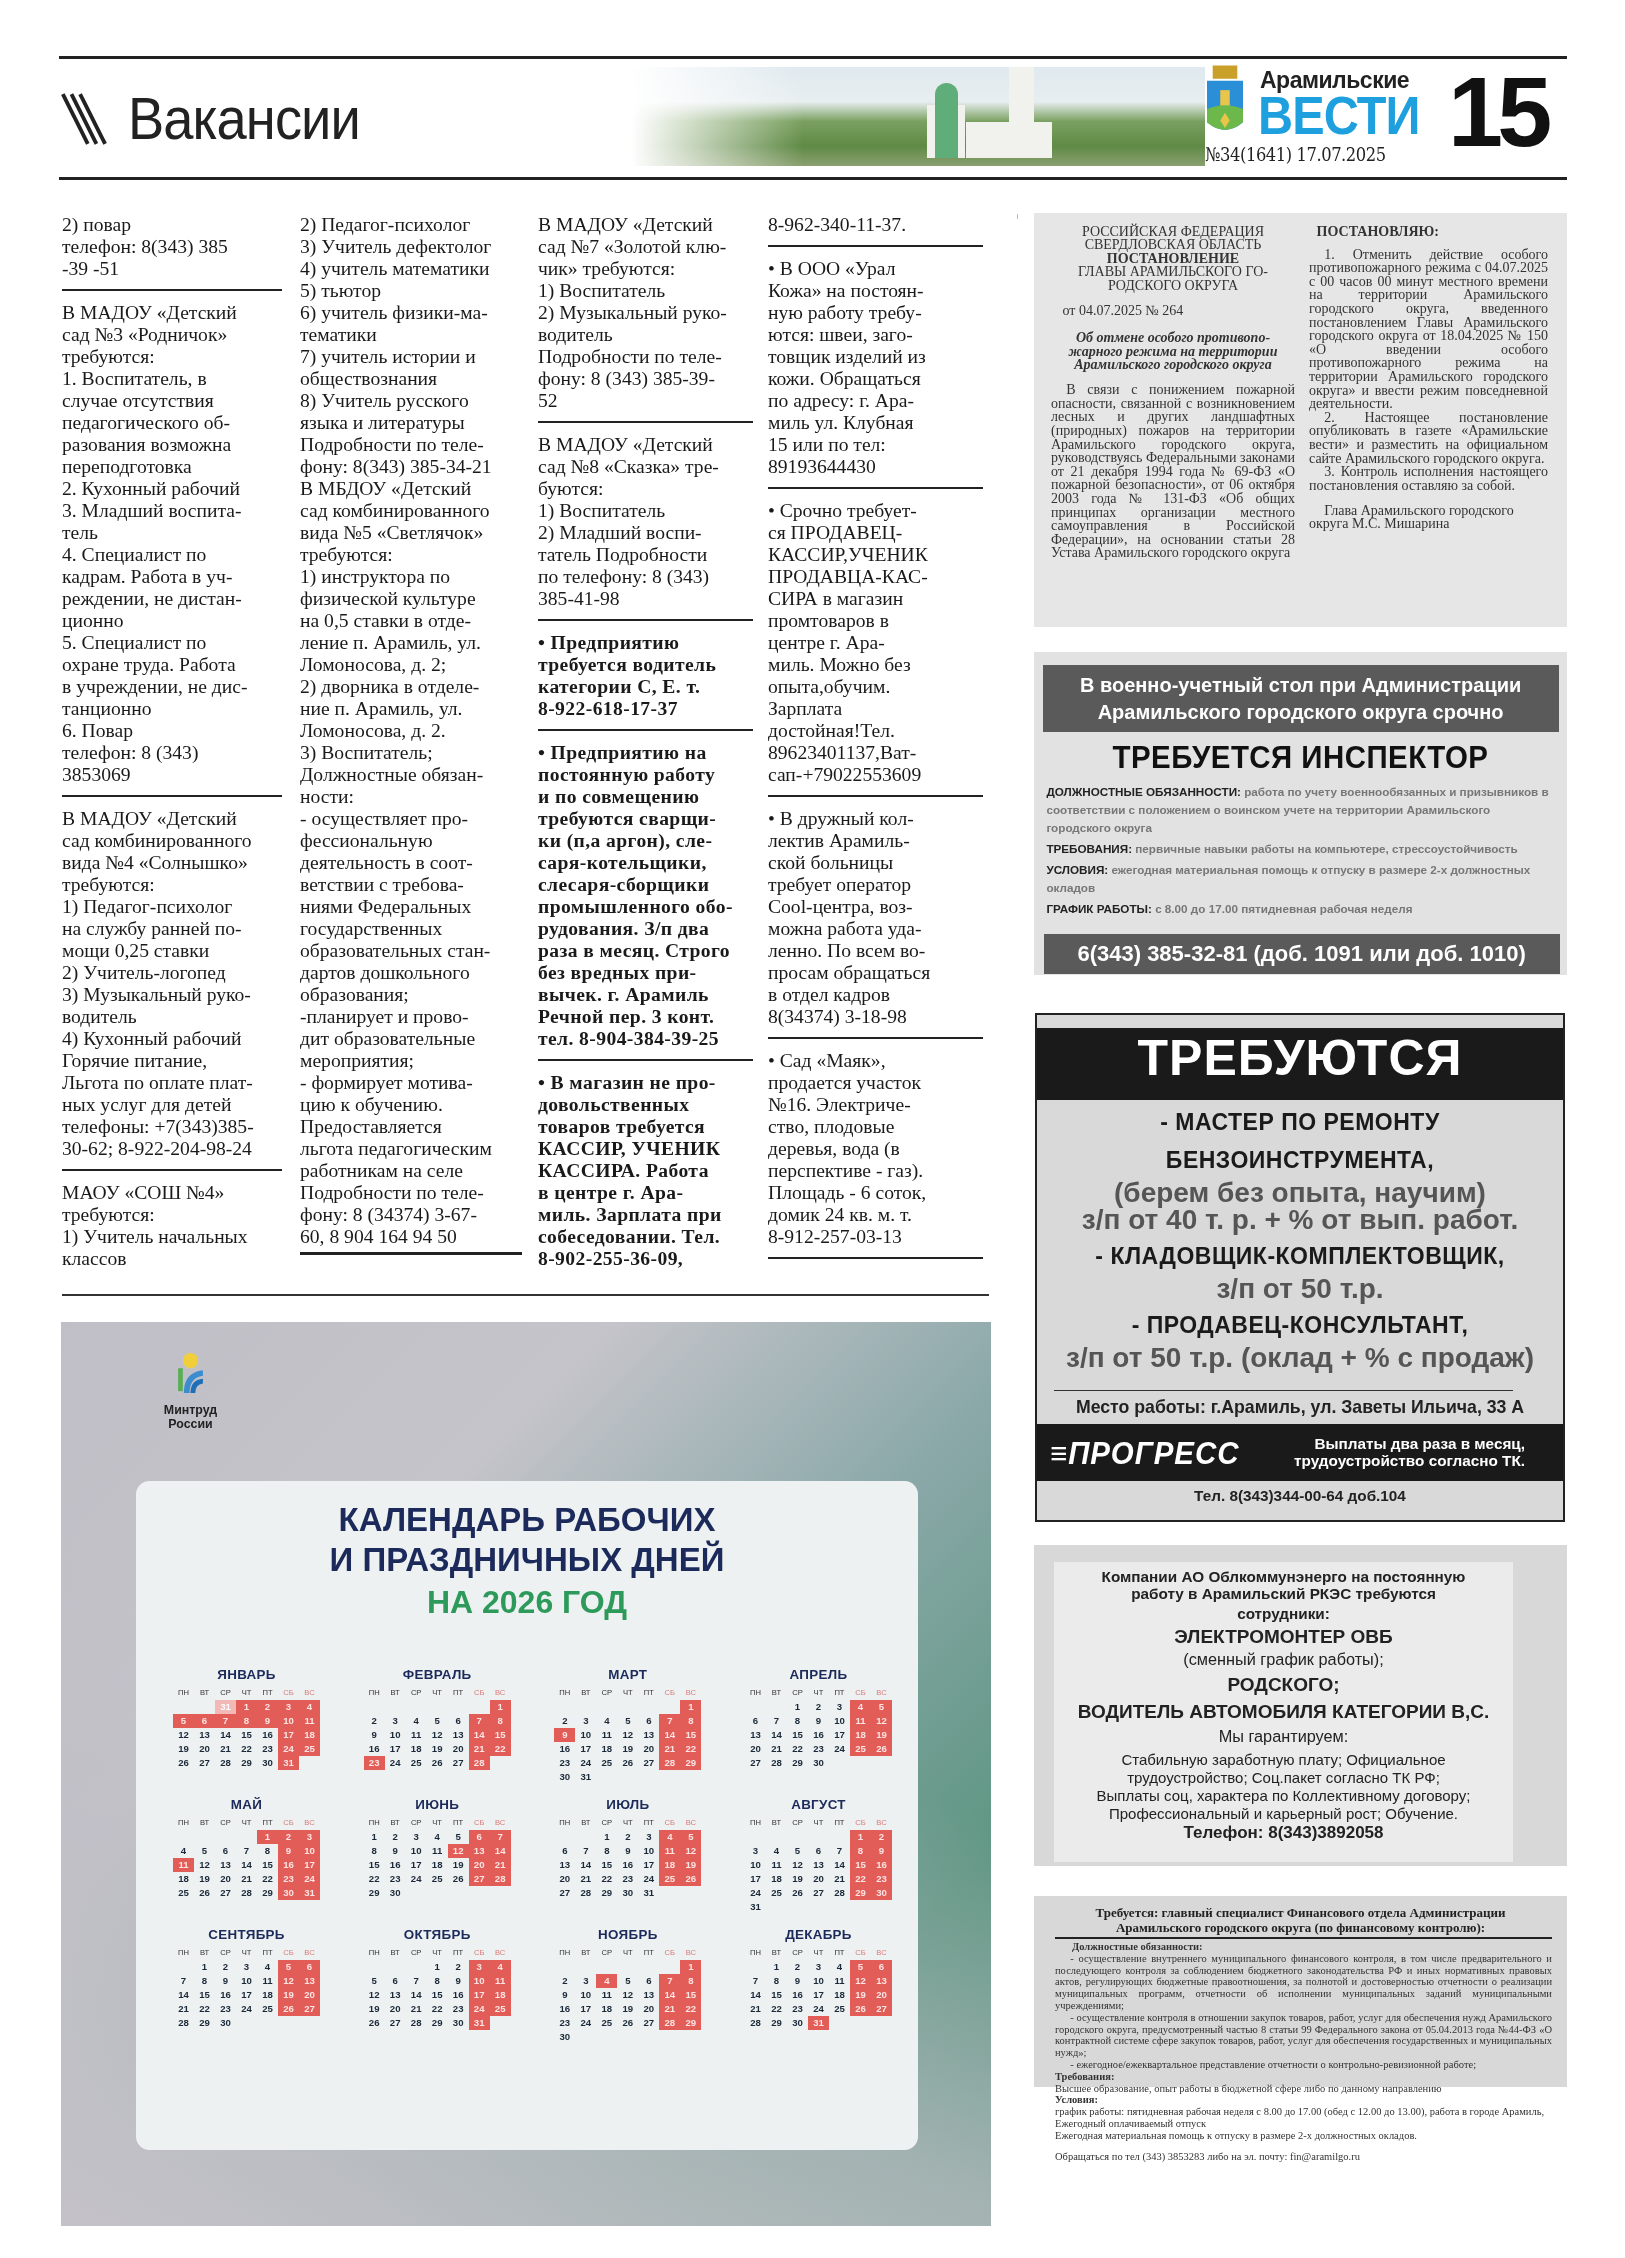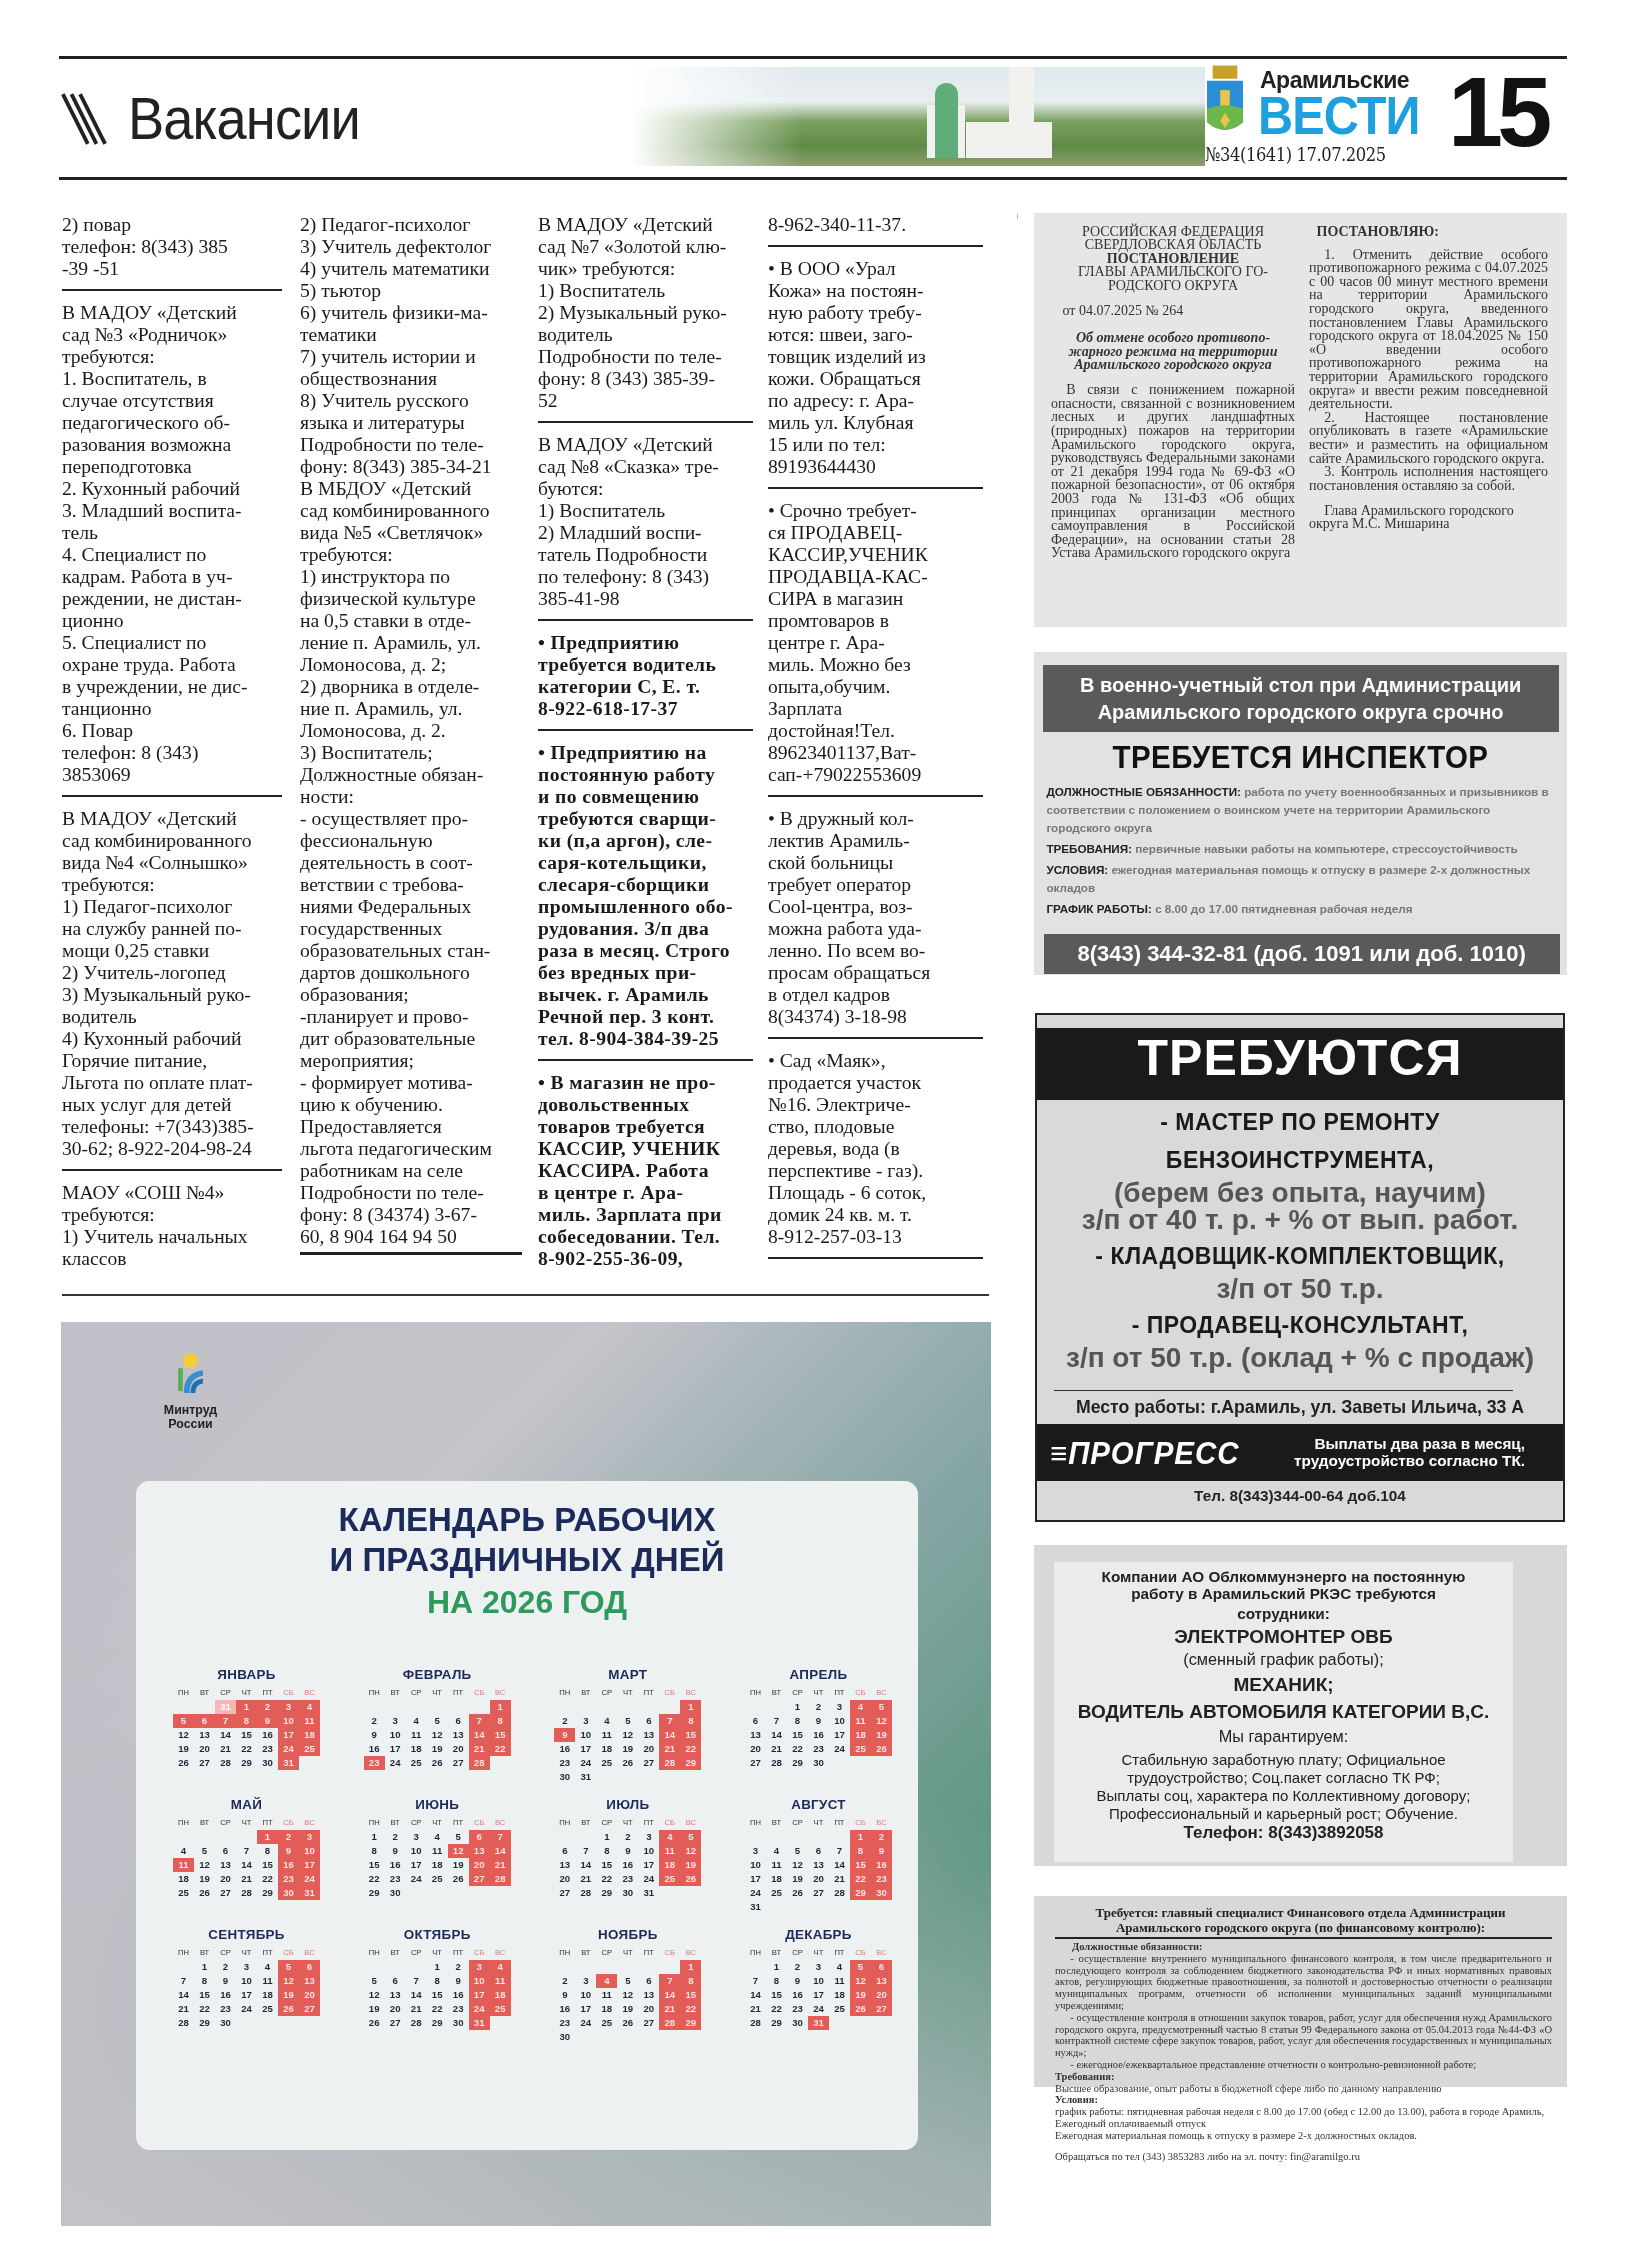--- a/index.html
+++ b/index.html
@@ -358,21 +358,21 @@
 <div class="box-mil">
   <div class="mil-head" style="white-space:pre-line;">В военно-учетный стол при Администрации
 Арамильского городского округа срочно</div>
   <div class="mil-title">ТРЕБУЕТСЯ ИНСПЕКТОР</div>
   <div class="mil-body">
     <p><span class="lbl">ДОЛЖНОСТНЫЕ ОБЯЗАННОСТИ:</span> <span>работа по учету военнообязанных и призывников в соответствии с положением о воинском учете на территории Арамильского городского округа</span></p>
     <p><span class="lbl">ТРЕБОВАНИЯ:</span> <span>первичные навыки работы на компьютере, стрессоустойчивость</span></p>
     <p><span class="lbl">УСЛОВИЯ:</span> <span>ежегодная материальная помощь к отпуску в размере 2-х должностных окладов</span></p>
     <p><span class="lbl">ГРАФИК РАБОТЫ:</span> <span>с 8.00 до 17.00 пятидневная рабочая неделя</span></p>
   </div>
-  <div class="mil-phone">8(343) 344-32-81 (доб. 1091 или доб. 1010)</div>
+  <div class="mil-phone">6(343) 385-32-81 (доб. 1091 или доб. 1010)</div>
 </div>
 
 <div class="box-prog">
   <div class="prog-head">ТРЕБУЮТСЯ</div>
   <div class="prog-body">
     <div class="job">- МАСТЕР ПО РЕМОНТУ</div>
     <div class="job">БЕНЗОИНСТРУМЕНТА,</div>
     <div class="sub">(берем без опыта, научим)</div>
     <div class="sub">з/п от 40 т. р. + % от вып. работ.</div>
     <div class="job" style="margin-top:3.8px;">- КЛАДОВЩИК-КОМПЛЕКТОВЩИК,</div>
@@ -390,21 +390,21 @@
   <div class="prog-tel">Тел. 8(343)344-00-64 доб.104</div>
 </div>
 
 <div class="box-oke">
   <div class="oke-inner">
     <div class="h" style="white-space:pre-line;">Компании АО Облкоммунэнерго на постоянную
 работу в Арамильский РКЭС требуются</div>
     <div class="h" style="margin-top:3.8px;">сотрудники:</div>
     <div class="big">ЭЛЕКТРОМОНТЕР ОВБ</div>
     <div class="norm">(сменный график работы);</div>
-    <div class="big">МЕХАНИК;</div>
+    <div class="big">РОДСКОГО;</div>
     <div class="big">ВОДИТЕЛЬ АВТОМОБИЛЯ КАТЕГОРИИ В,С.</div>
     <div class="norm" style="margin-top:1.9px;">Мы гарантируем:</div>
     <div class="small" style="white-space:pre-line;margin-top:3.8px;">Стабильную заработную плату; Официальное
 трудоустройство; Соц.пакет согласно ТК РФ;
 Выплаты соц, характера по Коллективному договору;
 Профессиональный и карьерный рост; Обучение.</div>
     <div class="h" style="font-size:17px;line-height:19px;">Телефон: 8(343)3892058</div>
   </div>
 </div>
 

